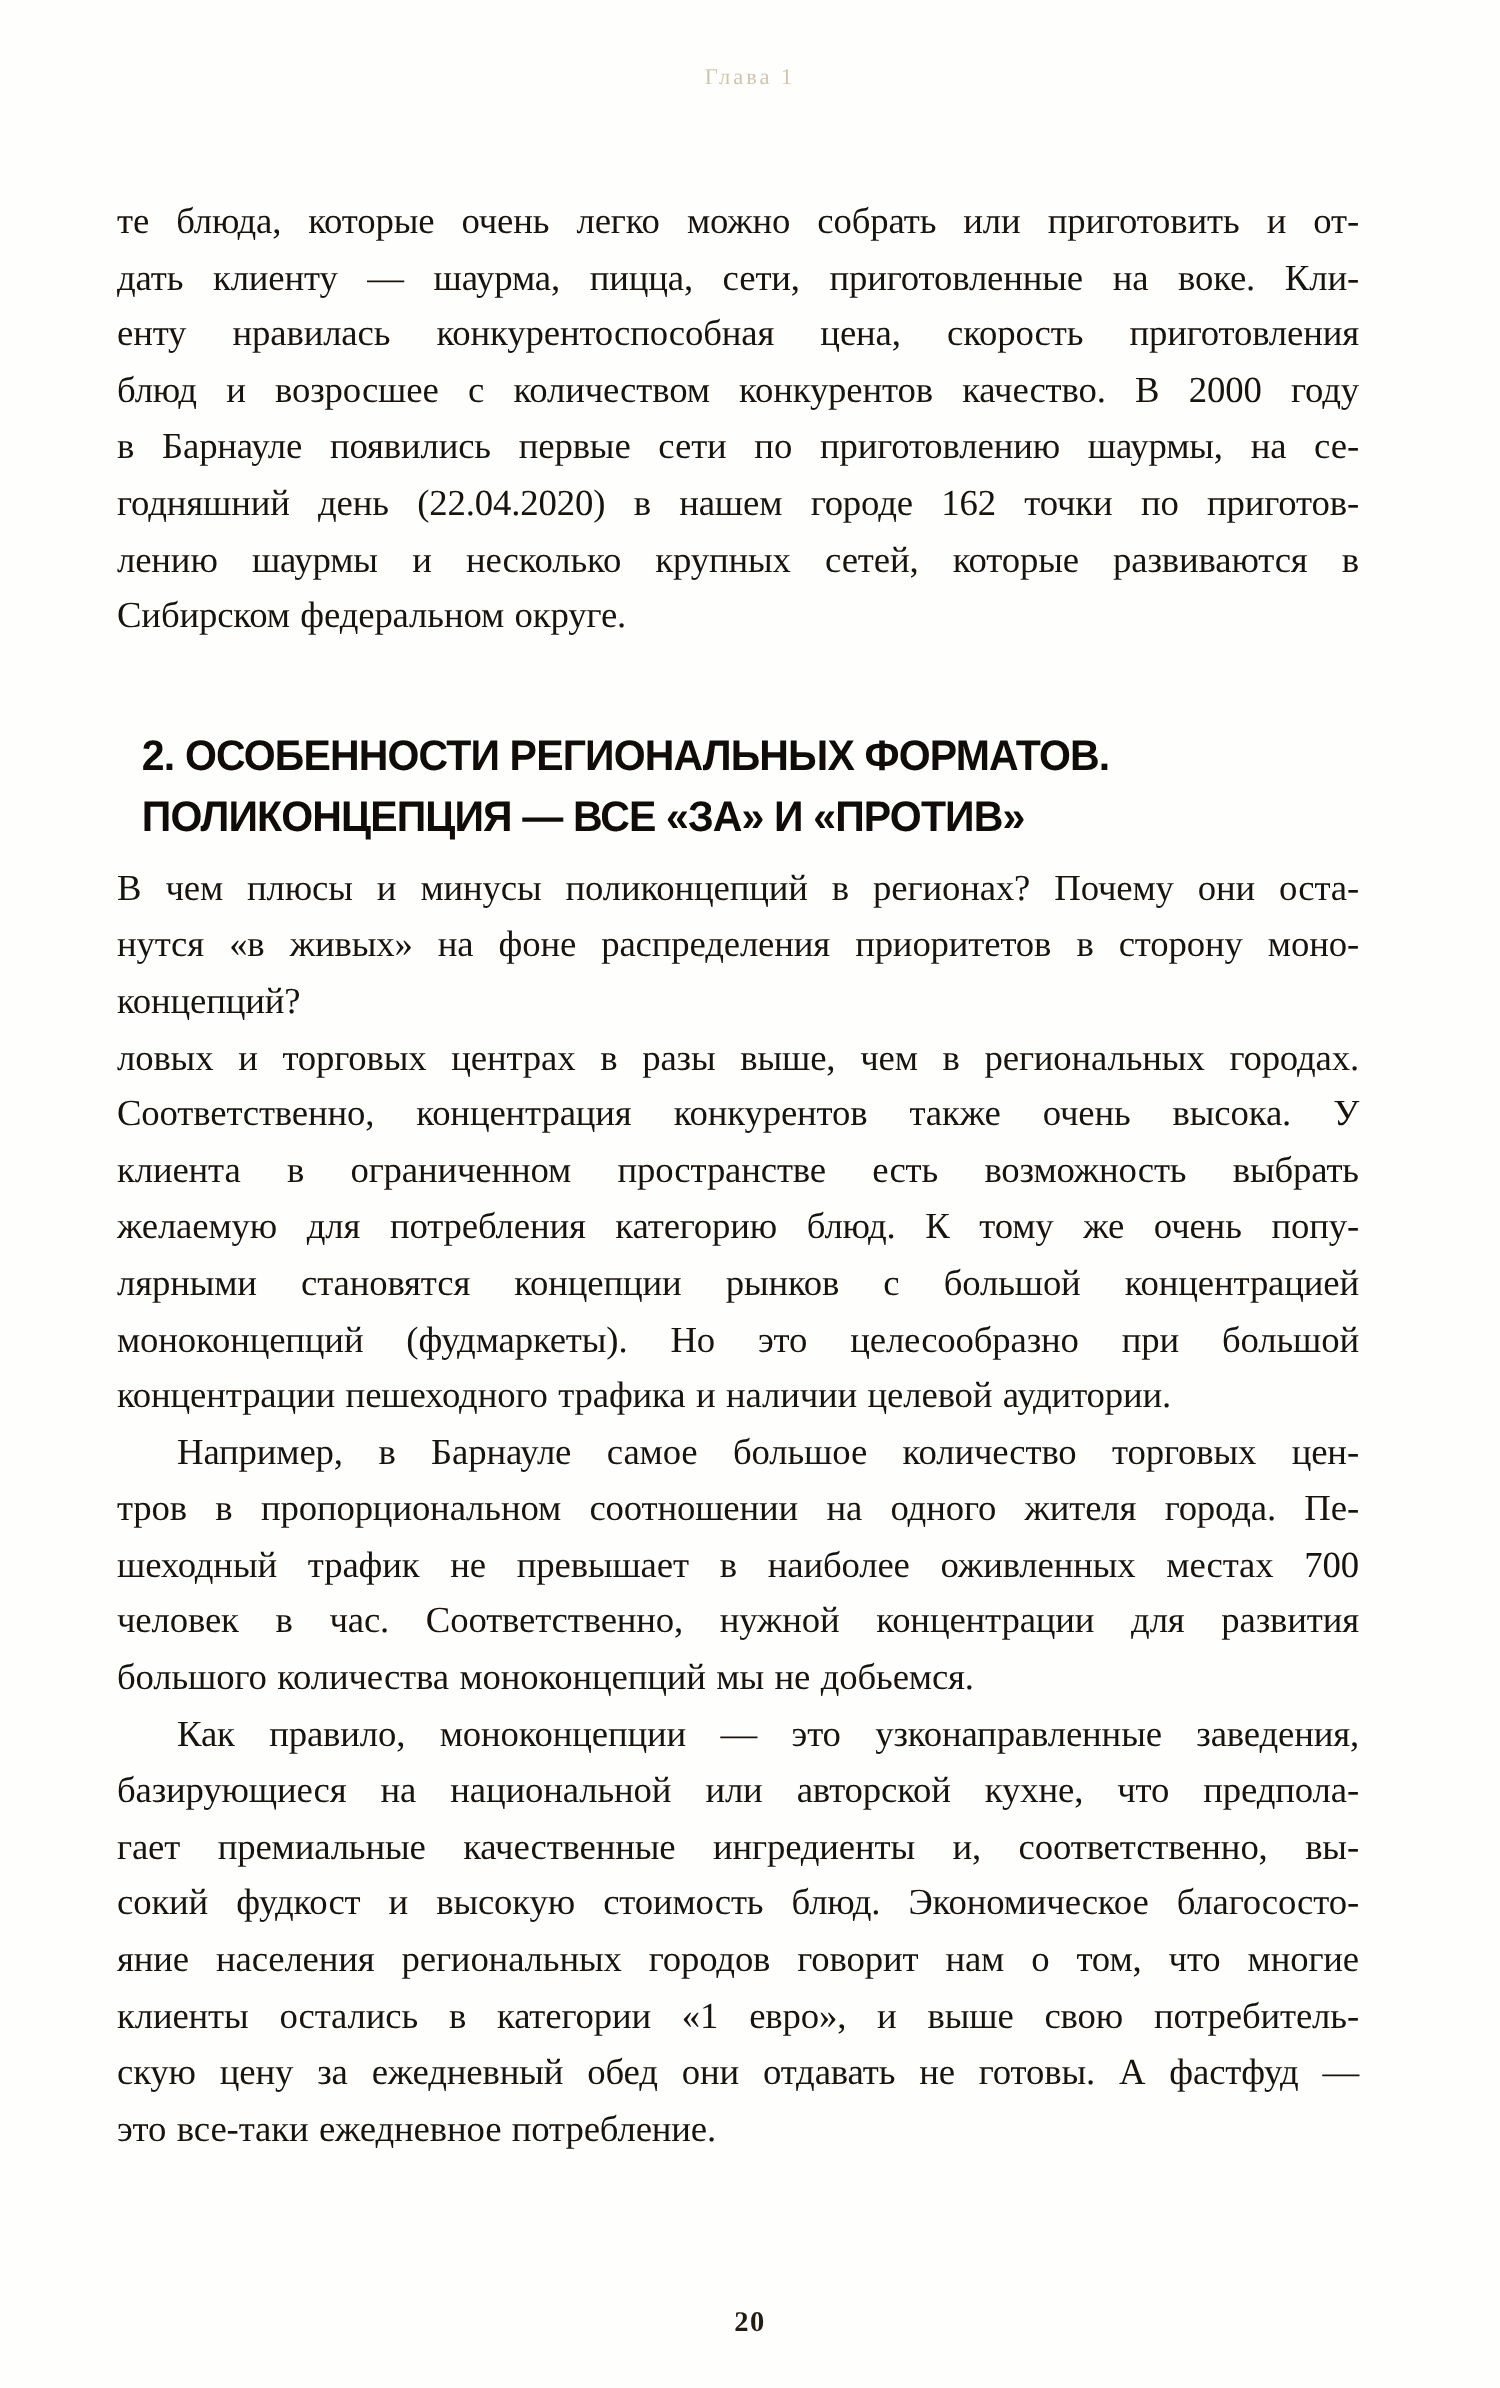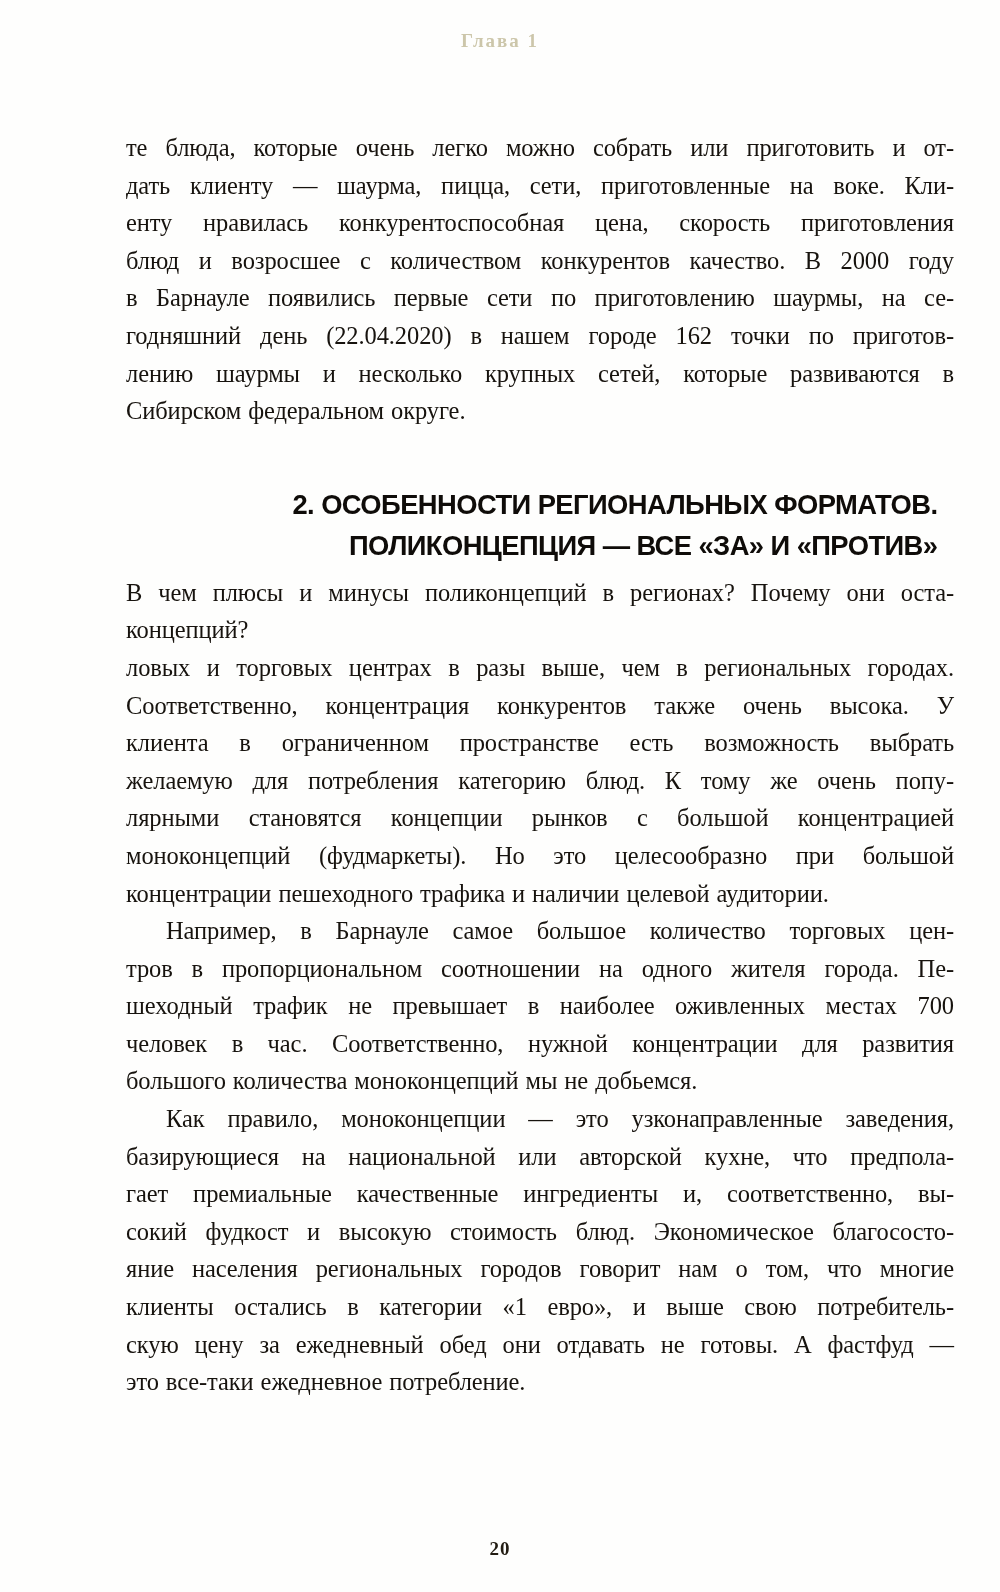--- a/index.html
+++ b/index.html
@@ -12,36 +12,35 @@
     width: 1000px;
     height: 1592px;
     margin: 0 auto;
     background: #fefefd;
     color: #17130e;
     font-family: "Liberation Serif", "DejaVu Serif", serif;
     overflow: hidden;
   }
   .running-head {
     position: absolute;
-    top: 30px;
+    top: 44px;
     left: 0;
     width: 100%;
     text-align: center;
-    font-size: 19px;
+    font-size: 15px;
     letter-spacing: 2px;
     color: #a59a68;
     opacity: 0.55;
-    font-weight: bold;
+    font-weight: normal;
   }
   .text-column {
     position: absolute;
     top: 129px;
     left: 78px;
     width: 828px;
-    margin-left: 48px;
   }
   .para {
     margin: 0;
     padding: 0;
   }
   .line {
     display: block;
     font-size: 24.5px;
     line-height: 37.6px;
     text-align: justify;
@@ -51,21 +50,21 @@
     white-space: normal;
   }
   .line.end {
     text-align-last: left;
   }
   .line.indent {
     padding-left: 40px;
   }
   .section-heading {
     margin: 54px 0 8px 0;
-    text-align: right;
+    text-align: left;
     font-family: "Liberation Sans", "DejaVu Sans", sans-serif;
     font-weight: bold;
     color: #0f0c09;
   }
   .heading-line {
     display: block;
     font-size: 28.5px;
     line-height: 41px;
     letter-spacing: -0.6px;
     transform: scaleX(0.96);
@@ -103,20 +102,21 @@
       <span class="line end">Сибирском федеральном округе.</span>
     </p>
 
     <h2 class="section-heading">
       <span class="heading-line">2. ОСОБЕННОСТИ РЕГИОНАЛЬНЫХ ФОРМАТОВ.</span>
       <span class="heading-line">ПОЛИКОНЦЕПЦИЯ — ВСЕ «ЗА» И «ПРОТИВ»</span>
     </h2>
 
     <p class="para">
       <span class="line fill">В чем плюсы и минусы поликонцепций в регионах? Почему они оста-</span>
+      <span class="line fill">нутся «в живых» на фоне распределения приоритетов в сторону моно-</span>
       <span class="line end">концепций?</span>
     </p>
 
     <p class="para">
       <span class="line fill">ловых и торговых центрах в разы выше, чем в региональных городах.</span>
       <span class="line fill">Соответственно, концентрация конкурентов также очень высока. У</span>
       <span class="line fill">клиента в ограниченном пространстве есть возможность выбрать</span>
       <span class="line fill">желаемую для потребления категорию блюд. К тому же очень попу-</span>
       <span class="line fill">лярными становятся концепции рынков с большой концентрацией</span>
       <span class="line fill">моноконцепций (фудмаркеты). Но это целесообразно при большой</span>

